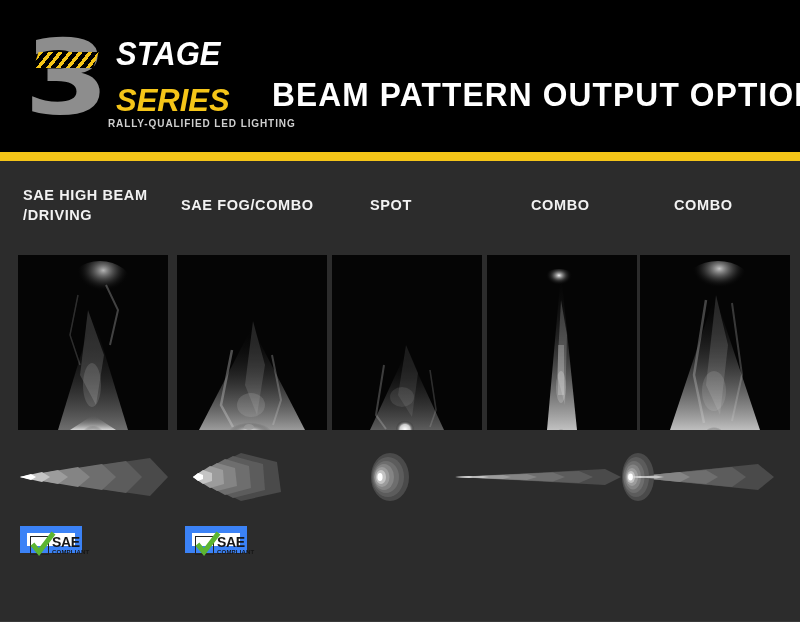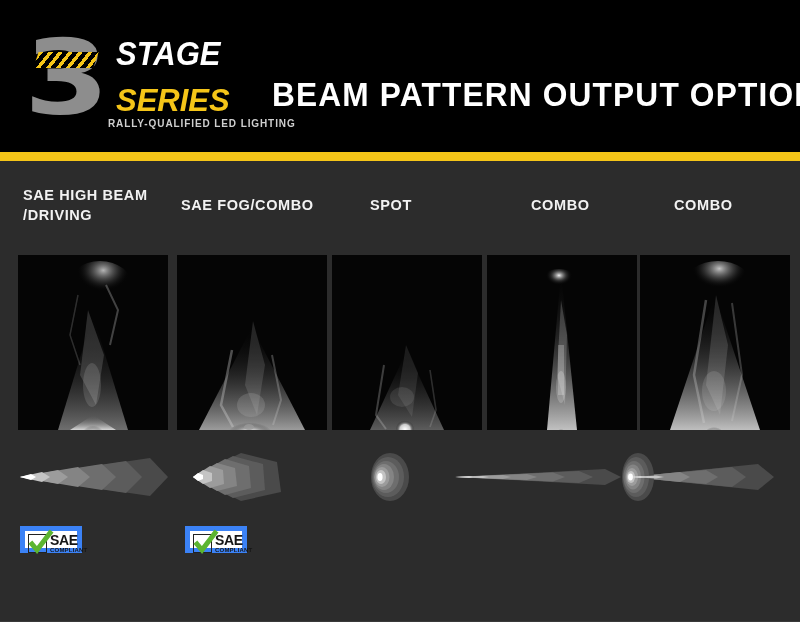--- a/index.html
+++ b/index.html
@@ -116,21 +116,21 @@
   .spread{
     position:absolute;top:285px;width:175px;height:62px;
   }
   .spread svg{display:block;}
 
   
   .sae{
     position:absolute;top:365px;
     width:62px;height:27px;
     background:#ffffff;
-    border:5px solid #3b82f6;
+    border:7px solid #3b82f6;
     box-sizing:border-box;
   }
   .sae-inner{position:relative;width:100%;height:100%;}
   .sae-check{
     position:absolute;left:3px;top:3px;width:19px;height:19px;
     border:1.6px solid #222;
     box-sizing:border-box;
   }
   .sae-check svg{position:absolute;left:-3px;top:-6px;}
   .sae-txt{

